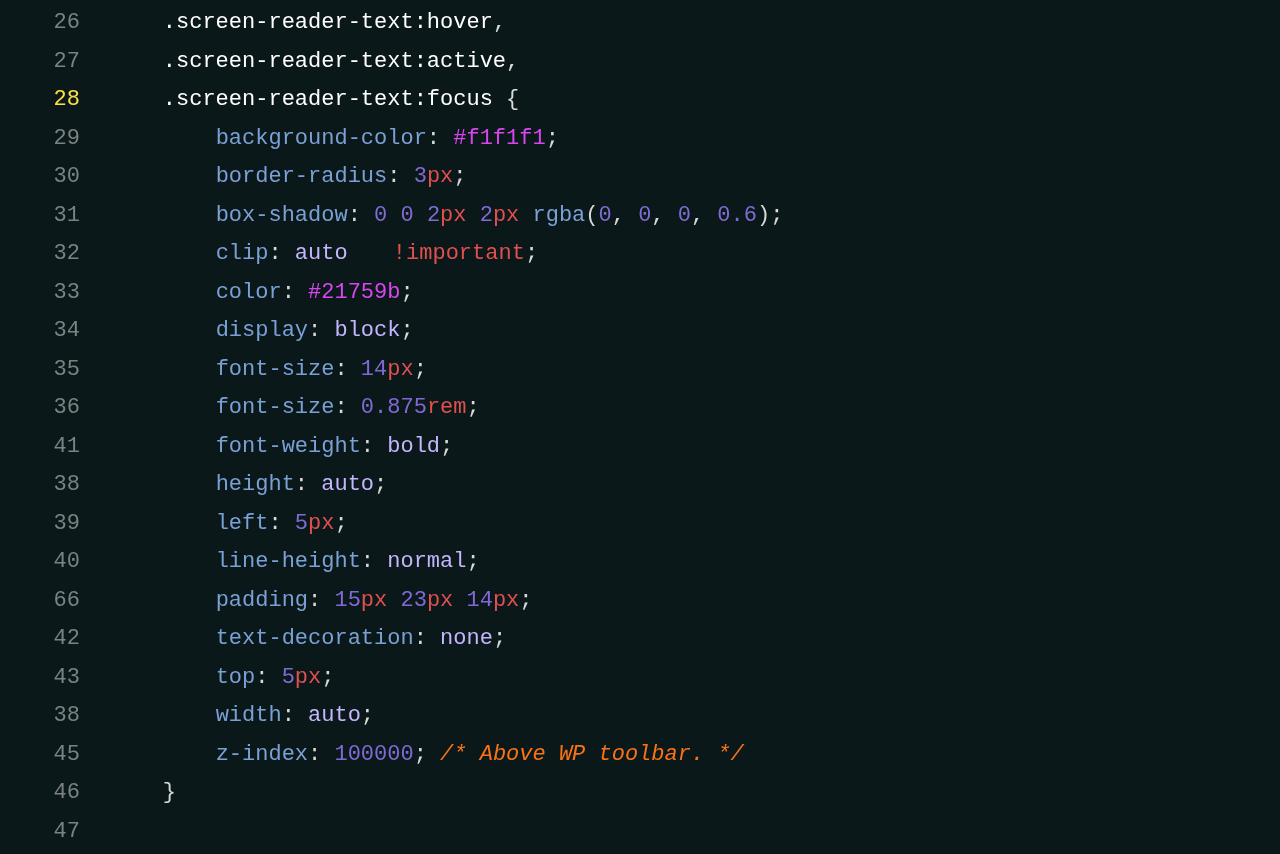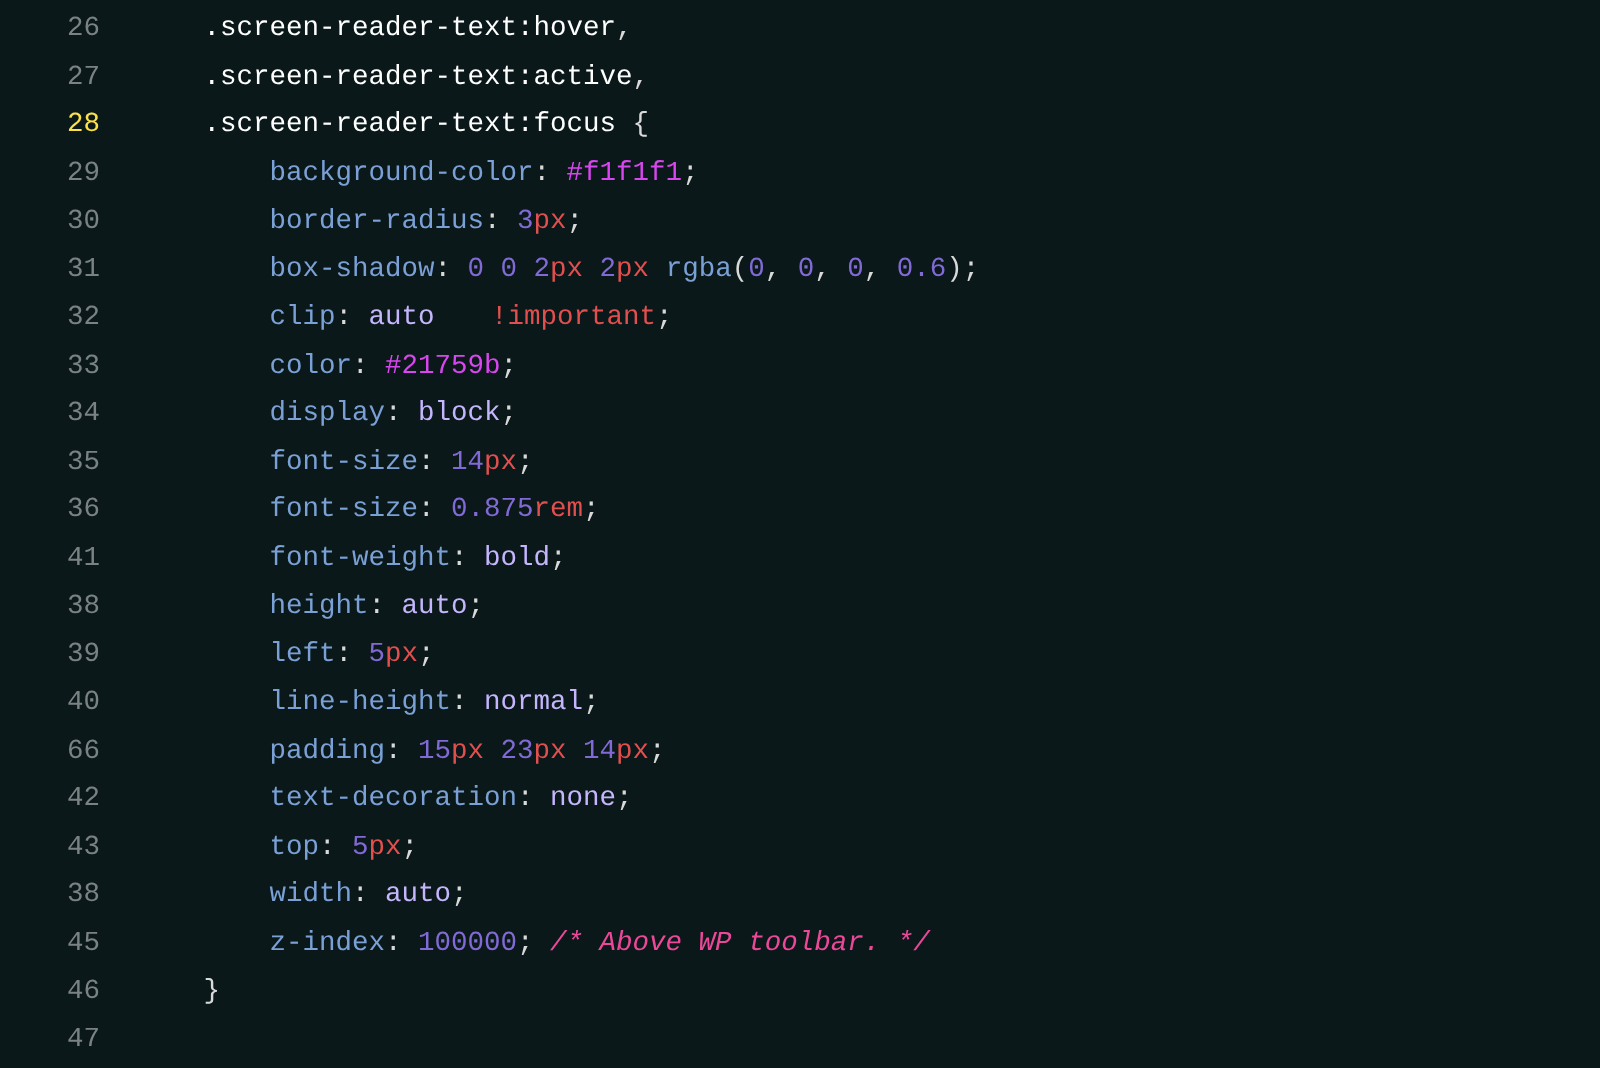--- a/index.html
+++ b/index.html
@@ -36,21 +36,21 @@
 
 
 .sel   { color: #ffffff; }          
 .punct { color: #d9d9d9; }          
 .prop  { color: #7aa0d6; }   
 .num   { color: #826ad6; }          
 .unit  { color: #e14f4f; }          
 .val   { color: #c4b5fd; }          
 .func  { color: #7aa0d6; }          
 .imp   { color: #e14f4f; margin-left: 32px; }          
-.cmt   { color: #ec4899; font-style: italic; }
+.cmt   { color: #f97316; font-style: italic; }
 .hex   { color: #d946ef; }
 </style>
 </head>
 <body>
 
 <div class="editor">
   <div class="gutter">
       <div class="ln">26</div>
       <div class="ln">27</div>
       <div class="ln active">28</div>

